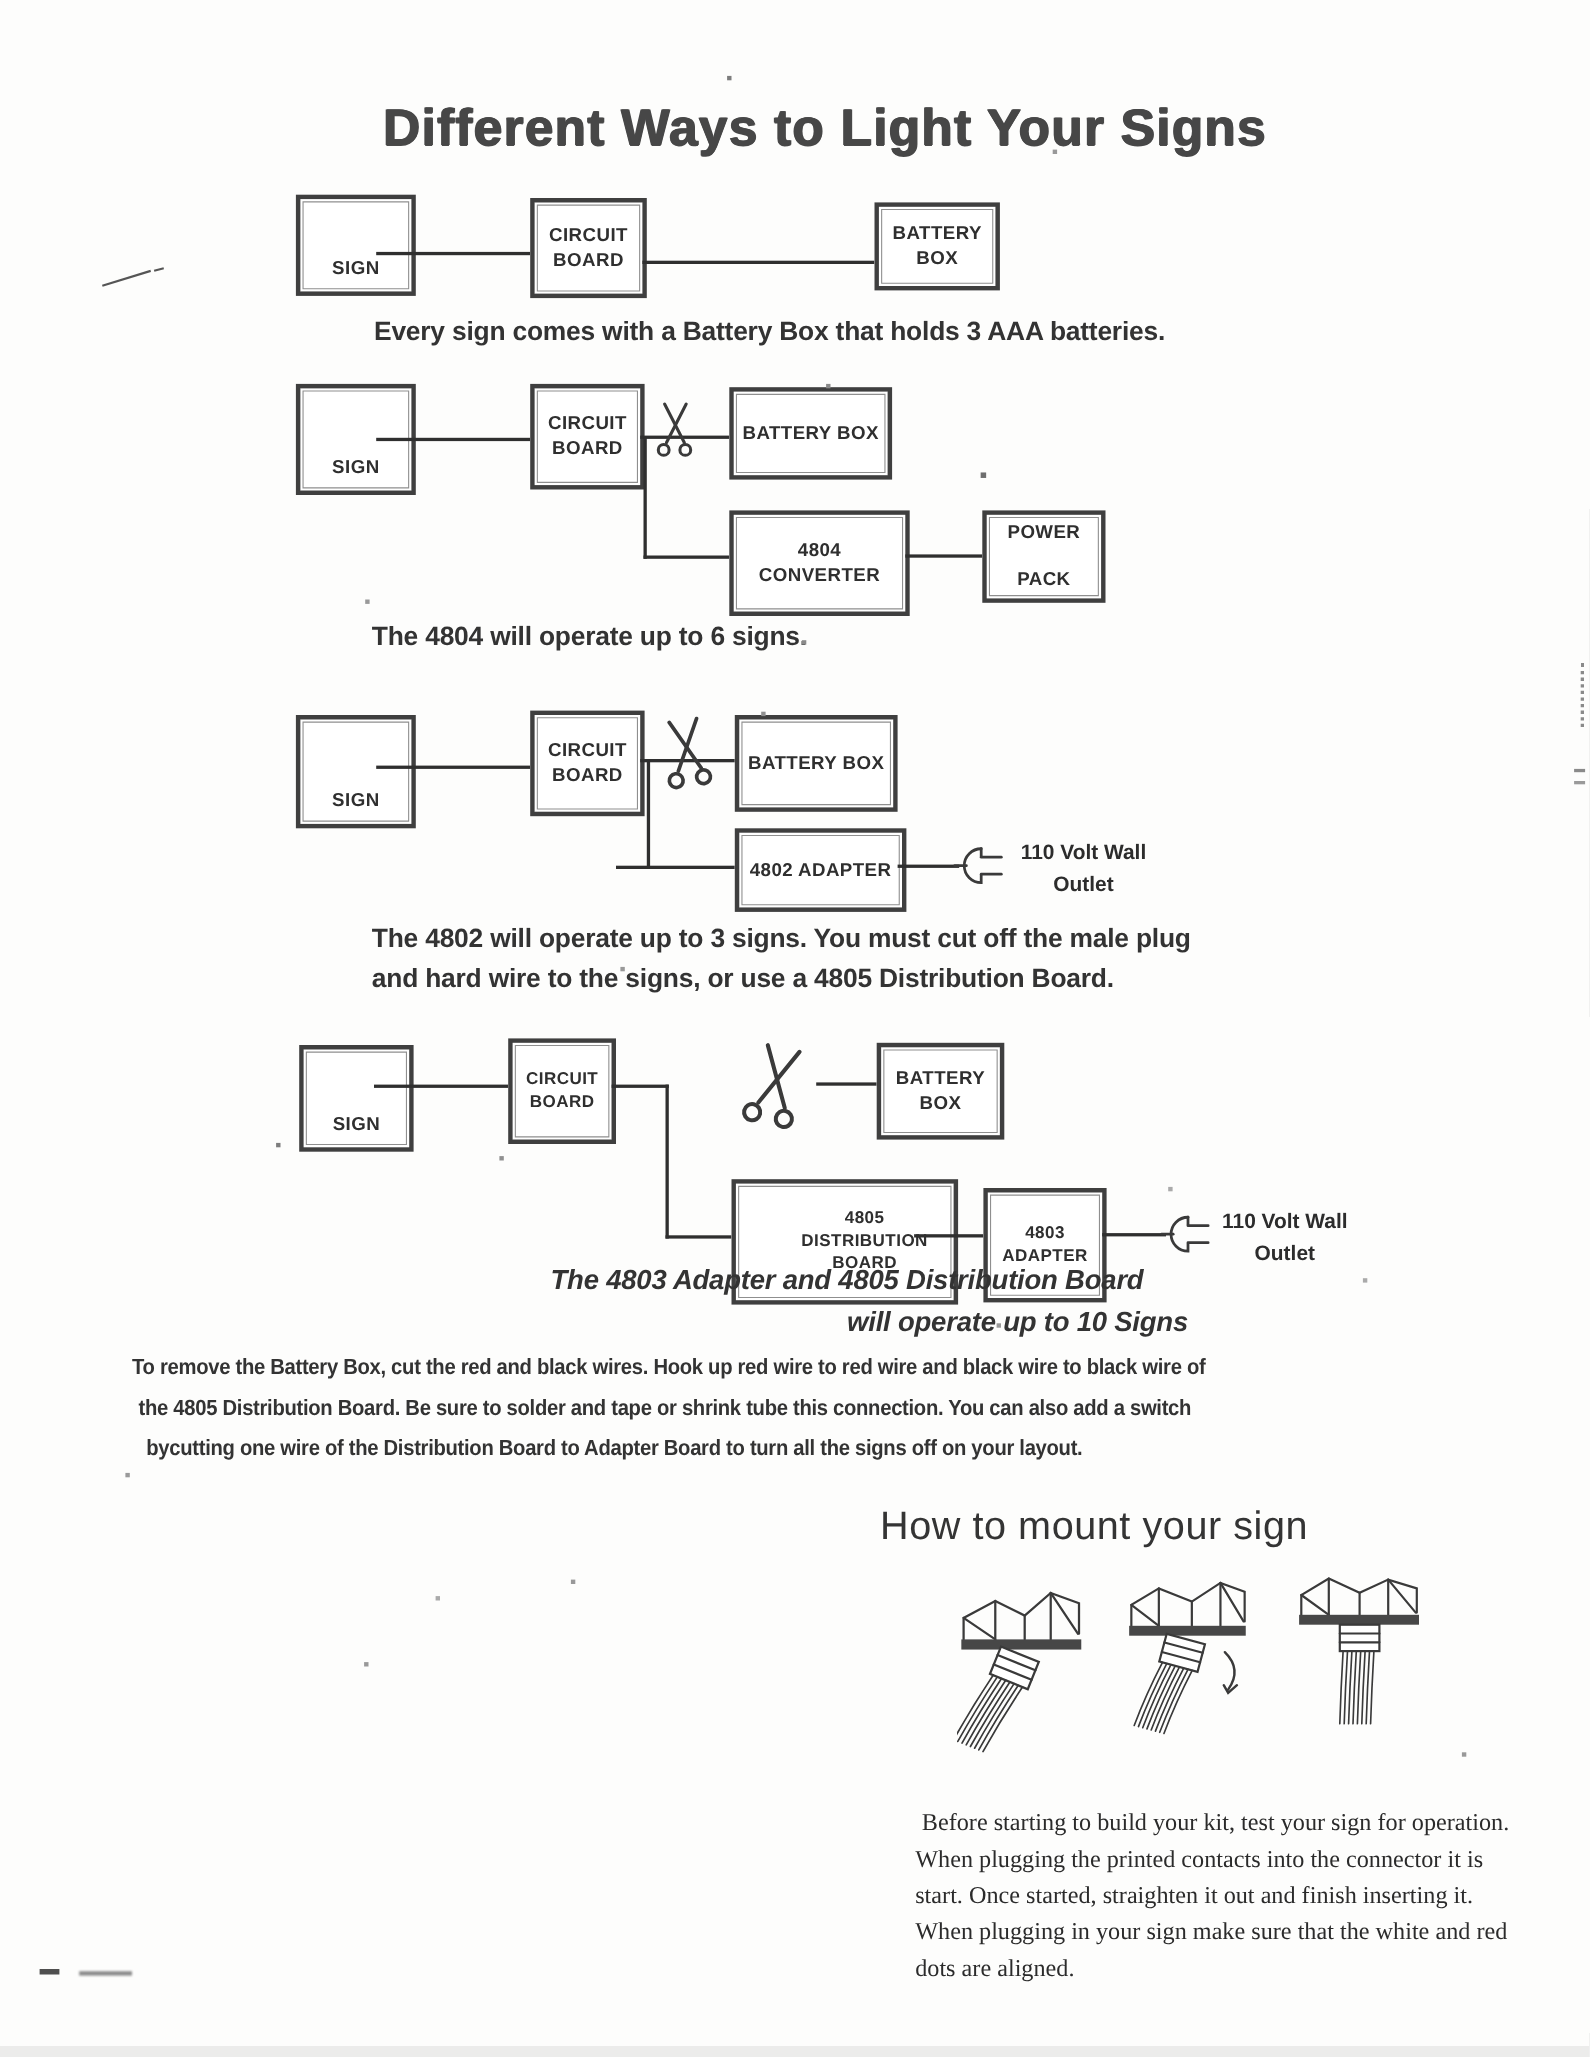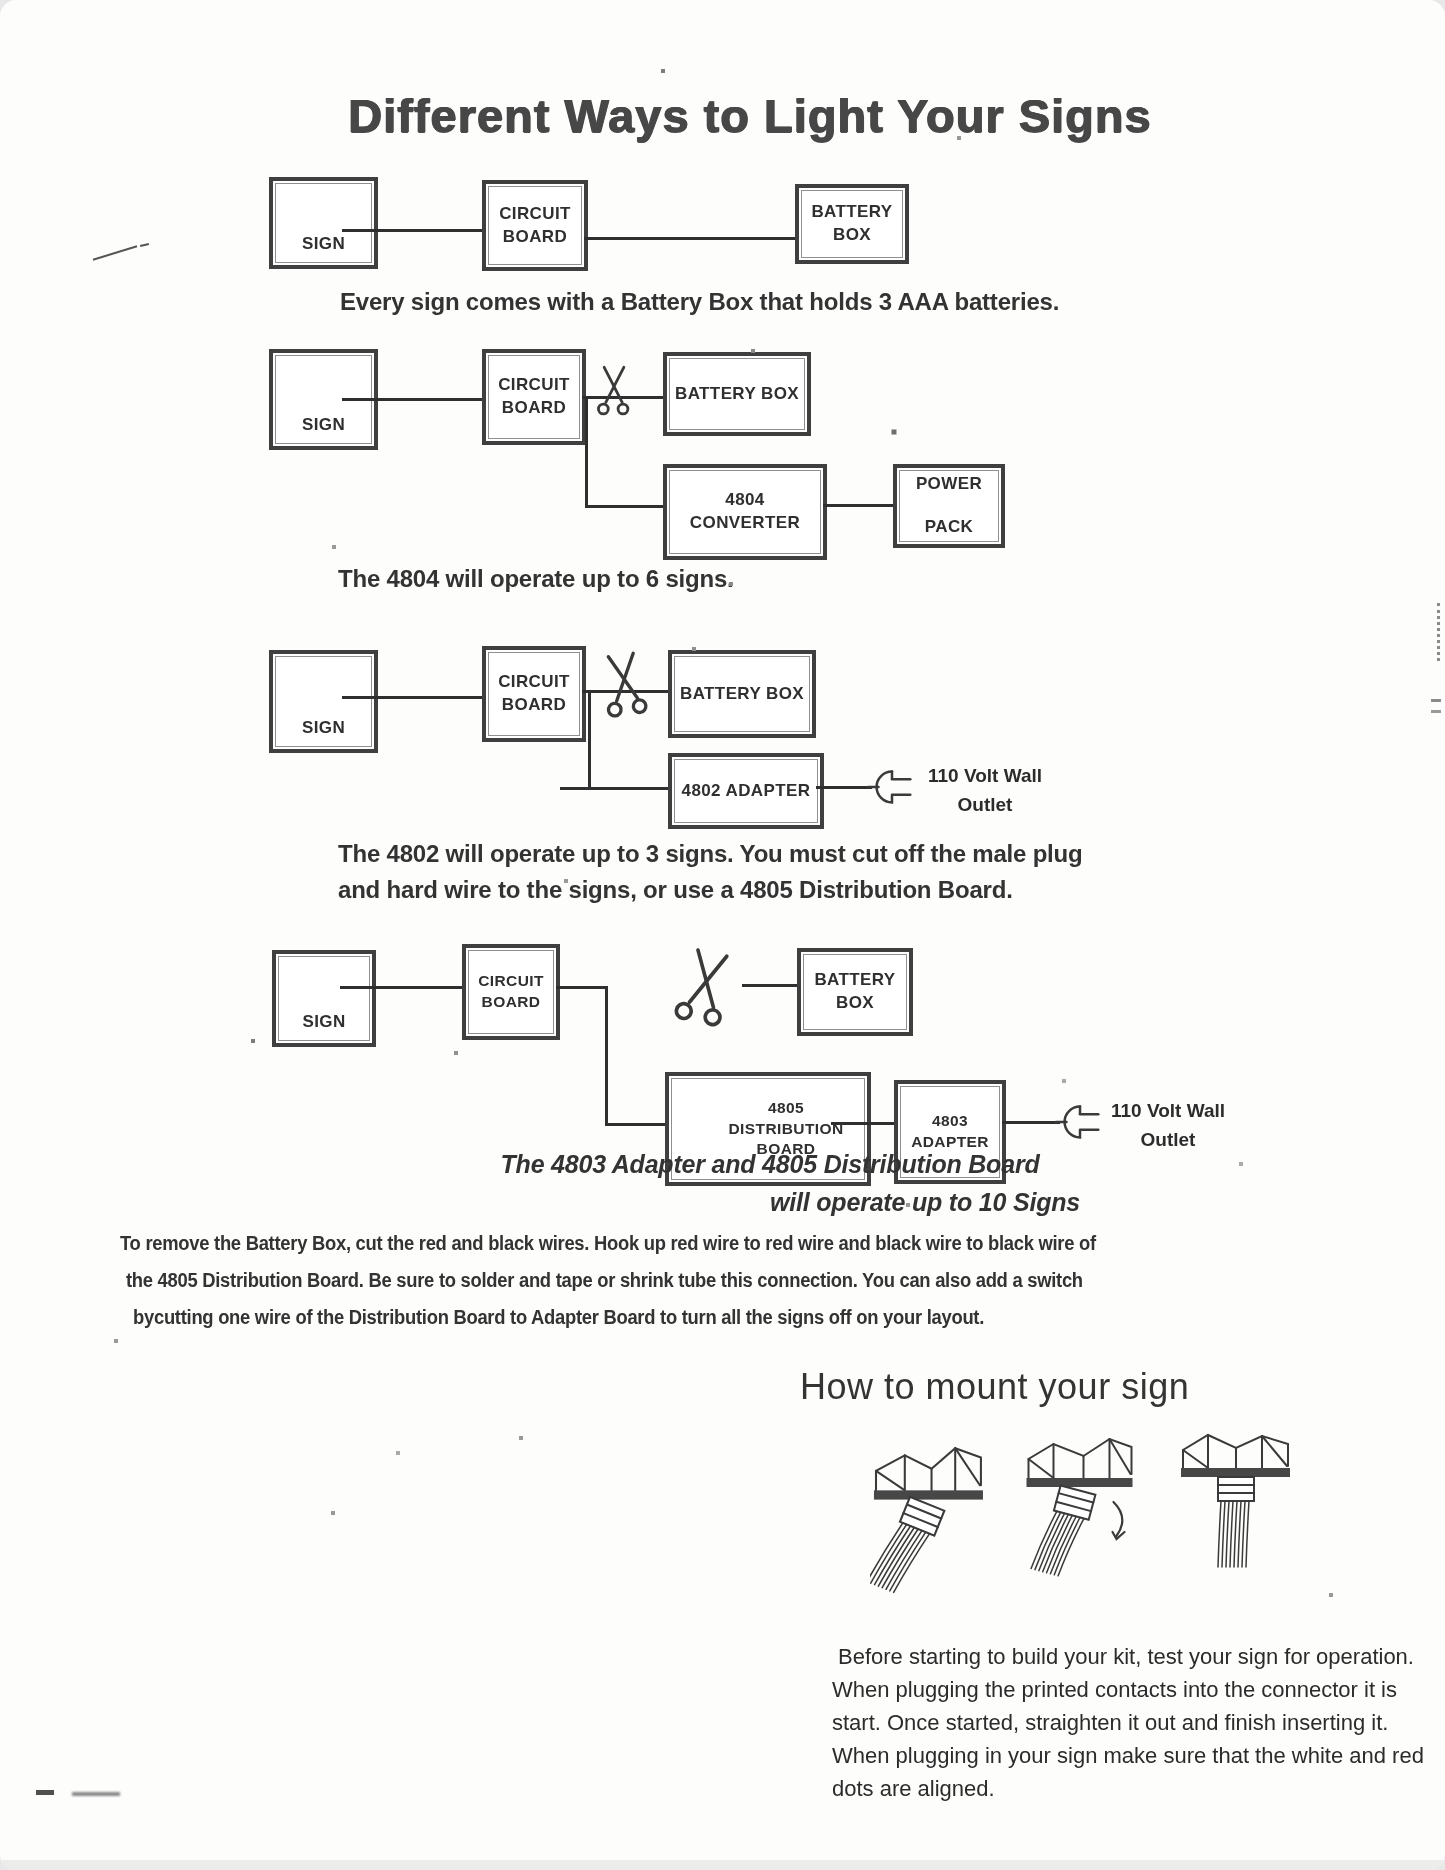--- a/index.html
+++ b/index.html
@@ -1,38 +1,38 @@
 <!DOCTYPE html>
 <html><head>
 <meta charset="utf-8">
 <style>
   html,body{margin:0;padding:0;background:#e8e8e8;}
   .page{position:relative;width:1445px;height:1870px;margin:0 auto;background:#fdfdfc;overflow:hidden;
-        font-family:"Liberation Sans",sans-serif;color:#2e2e2e;border-radius:16px;}
+        font-family:"Liberation Sans",sans-serif;color:#2e2e2e;}
   
   .title{position:absolute;left:250px;top:88px;width:1000px;text-align:center;
          font-size:47px;font-weight:700;letter-spacing:1px;color:#474747;
          text-shadow:0.7px 0 0 #4a4a4a,-0.7px 0 0 #4a4a4a,0 0.5px 0 #4a4a4a;}
   
   .box{position:absolute;background:#fff;border:4px solid #3f3f3f;
        box-shadow:inset 0 0 0 2px #fff, inset 0 0 0 3px #8f8f8f;
        display:flex;flex-direction:column;align-items:center;justify-content:center;
        font-weight:700;font-size:17px;letter-spacing:.4px;line-height:1.35;
        color:#2f2f2f;text-align:center;}
   .box.low{justify-content:flex-end;padding-bottom:9px;margin-left:32px;}
   .box.sm{font-size:15.5px;}
   .wh{position:absolute;height:3px;background:#2f2f2f;}
   .wv{position:absolute;width:3px;background:#2f2f2f;}
   .cap{position:absolute;font-weight:700;font-size:24px;color:#333;letter-spacing:-0.2px;white-space:nowrap;}
   .cap.it{font-style:italic;font-size:25px;}
   .note{position:absolute;font-weight:700;font-size:20px;color:#333;letter-spacing:-0.3px;white-space:nowrap;
         transform:scaleX(.92);transform-origin:left top;}
   .outlet{position:absolute;font-weight:700;font-size:19px;color:#2c2c2c;text-align:center;line-height:1.5;white-space:nowrap;}
   .mount-head{position:absolute;left:800px;top:1366px;font-size:36px;font-weight:400;color:#343434;letter-spacing:.5px;white-space:nowrap;}
-  .mount-para{position:absolute;left:832px;top:1640px;font-family:Liberation Sans, sans-serif;
+  .mount-para{position:absolute;left:832px;top:1640px;font-family:Liberation Serif, serif;
               font-size:22px;color:#2b2b2b;line-height:33px;white-space:nowrap;}
   .mount-para div:first-child{padding-left:6px;}
   svg.ink{position:absolute;stroke:#3a3a3a;fill:none;stroke-linecap:round;}
   
   .pen-stroke{position:absolute;left:92px;top:252px;width:46px;border-top:2.5px solid #555;transform:rotate(-17deg);}
   .pen-dot{position:absolute;left:140px;top:244px;width:9px;border-top:2.5px solid #555;transform:rotate(-14deg);}
   .edge-tick-1{position:absolute;left:1437px;top:603px;height:58px;border-left:3px dotted #8a8a8a;}
   .edge-tick-2{position:absolute;left:1431px;top:699px;width:10px;height:8px;border-top:3px solid #8a8a8a;border-bottom:3px solid #9a9a9a;}
   .smudge-a{position:absolute;left:36px;top:1790px;width:18px;height:5px;background:#4f4f4f;filter:blur(.4px);}
   .smudge-b{position:absolute;left:72px;top:1792px;width:48px;height:4px;background:#8a8a8a;filter:blur(1px);}

